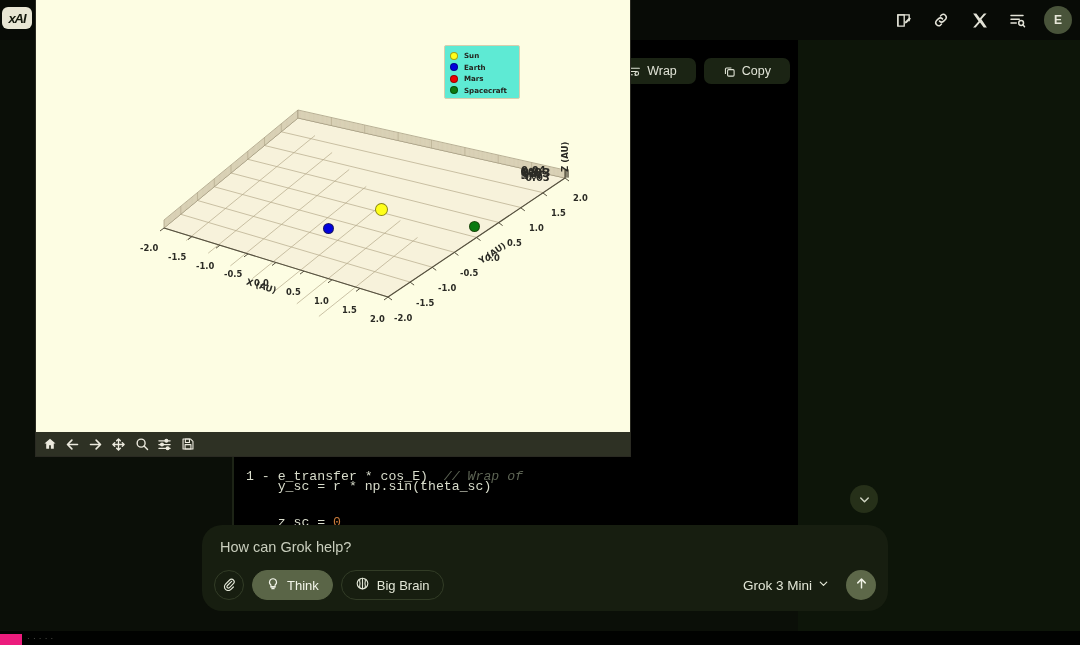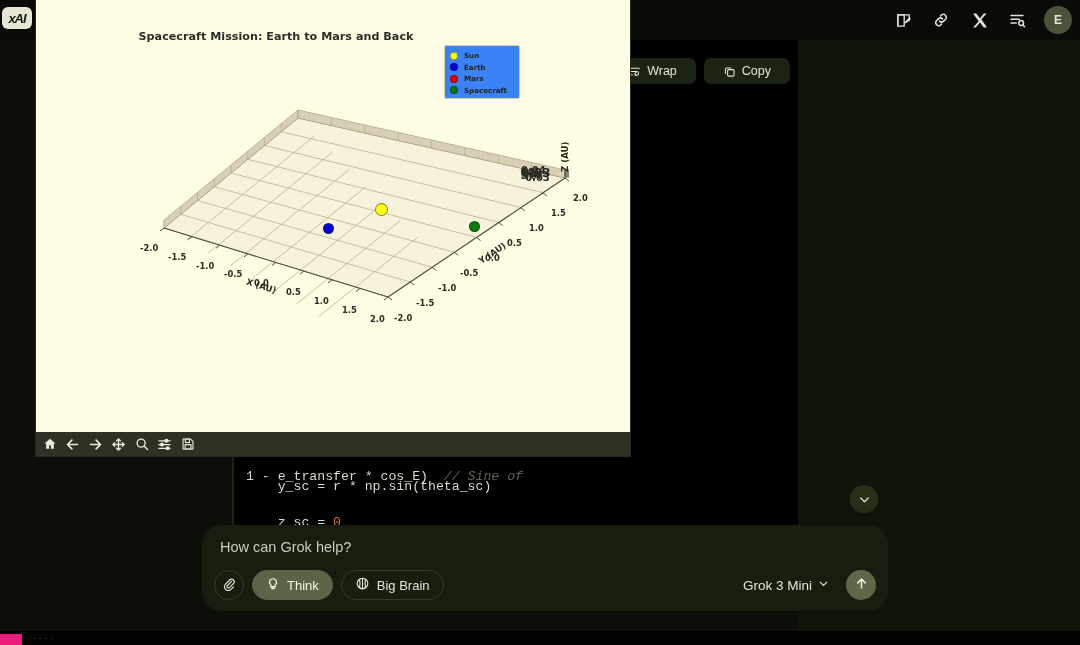--- a/index.html
+++ b/index.html
@@ -183,21 +183,21 @@
     position: absolute; left: 0; top: 30px; width: 100%;
     text-align: center;
     font-size: 11.2px; font-weight: 700; color: #2d2d28;
     font-family: "DejaVu Sans", sans-serif;
   }
   .fig-title span { position: relative; left: -57px; }
 
   .legend-box {
     position: absolute; left: 408px; top: 45px;
     width: 76px; height: 54px;
-    background: #3b82f6;
+    background: #5eead4;
     border: 1px solid #d8ceae;
     border-radius: 2px;
     padding: 4px 5px;
   }
   .legend-row {
     display: flex; align-items: center; gap: 6px;
     height: 11.5px;
   }
   .legend-dot {
     width: 8px; height: 8px; border-radius: 50%;
@@ -294,21 +294,21 @@
     </div>
 
     <div class="code-lines">
 <span class="ln"><span class="tok-fn">np.cos(E))</span></span>
 <span class="ln"></span><span class="ln"></span><span class="ln"></span><span class="ln"></span>
 <span class="ln"></span><span class="ln"></span><span class="ln"></span><span class="ln"></span>
 <span class="ln"></span>
 <span class="ln"><span class="tok-com">nomaly</span></span>
 <span class="ln"></span><span class="ln"></span><span class="ln"></span>
 <span class="ln"><span class="tok-fn">* cos_E)</span>   <span class="tok-com">// Cosine of true anomal</span></span>
-<span class="ln"><span class="tok-fn">1 - e_transfer * cos_E)</span>  <span class="tok-com">// Sine of</span></span>
+<span class="ln"><span class="tok-fn">1 - e_transfer * cos_E)</span>  <span class="tok-com">// Wrap of</span></span>
 <span class="ln"></span><span class="ln"></span>
 
 
     </div>
 
     <div class="code-lines" style="top:420px;left:14px;">
 <span class="ln">    y_sc = r * np.sin(theta_sc)</span>
 <span class="ln">    z_sc = <span class="tok-num">0</span></span>
 
 
@@ -374,23 +374,20 @@
     </div>
   </div>
 
   <div class="taskbar"></div>
   <div class="tb-pink"></div>
   <div class="tb-text">· · · · ·</div>
 
   <div class="mpl-window">
     <div class="mpl-canvas">
 
-      <div class="fig-title">
-        <span>Spacecraft Mission: Earth to Mars and Back</span>
-      </div>
 
       <div class="legend-box">
         <div class="legend-row">
           <span class="legend-dot" style="background:#ffff1a"></span>
           <span class="legend-label">Sun</span>
         </div>
         <div class="legend-row">
           <span class="legend-dot" style="background:#0000dd"></span>
           <span class="legend-label">Earth</span>
         </div>

